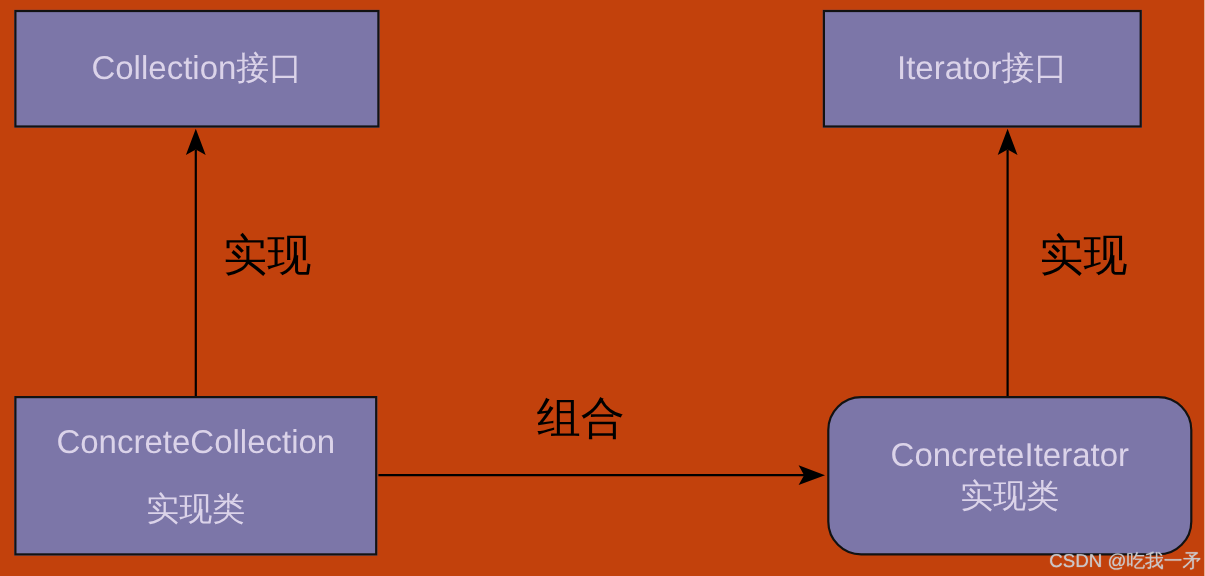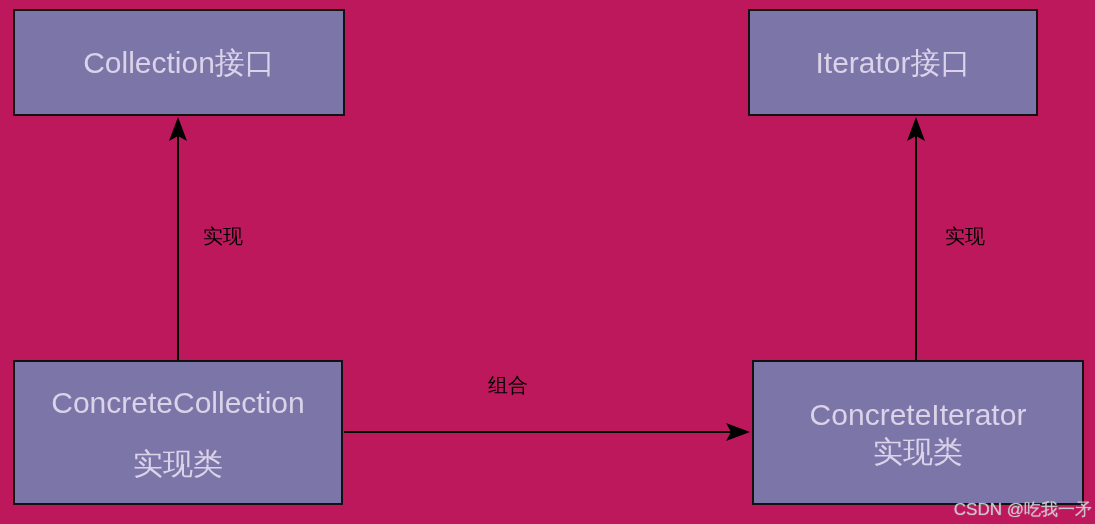--- a/index.html
+++ b/index.html
@@ -5,21 +5,21 @@
   html, body {
     margin: 0;
     padding: 0;
     background: #ffffff;
     font-family: "Liberation Sans", "DejaVu Sans", sans-serif;
   }
   .canvas {
     position: relative;
     width: 1095px;
     height: 524px;
-    background: #be185d;
+    background: #c2410c;
     overflow: hidden;
   }
   .edges-layer {
     position: absolute;
     left: 0;
     top: 0;
     width: 1095px;
     height: 524px;
     pointer-events: none;
   }
@@ -33,28 +33,29 @@
     flex-direction: column;
     align-items: center;
     justify-content: center;
     text-align: center;
     font-size: 30px;
     line-height: 37px;
   }
   .node-collection-interface { left: 13px;  top: 9px;   width: 332px; height: 107px; }
   .node-iterator-interface   { left: 748px; top: 9px;   width: 290px; height: 107px; }
   .node-concrete-collection  { left: 13px;  top: 360px; width: 330px; height: 145px; gap: 24px; }
-  .node-concrete-iterator    { left: 752px; top: 360px; width: 332px; height: 145px; }
+  .node-concrete-iterator    { left: 752px; top: 360px; width: 332px; height: 145px; border-radius: 31px; }
   .node-line { display: block; }
   .edge-label {
     position: absolute;
     color: #000000;
-    font-size: 20px;
+    font-size: 40px;
     line-height: 34px;
     white-space: nowrap;
+    font-family: Liberation Mono, monospace;
   }
   .edge-label-realize-left  { left: 203px; top: 219px; }
   .edge-label-realize-right { left: 945px; top: 219px; }
   .edge-label-composition   { left: 488px; top: 368px; }
   .watermark {
     position: absolute;
     right: 3px;
     bottom: 3px;
     font-size: 17px;
     color: rgba(198, 200, 205, 0.95);

